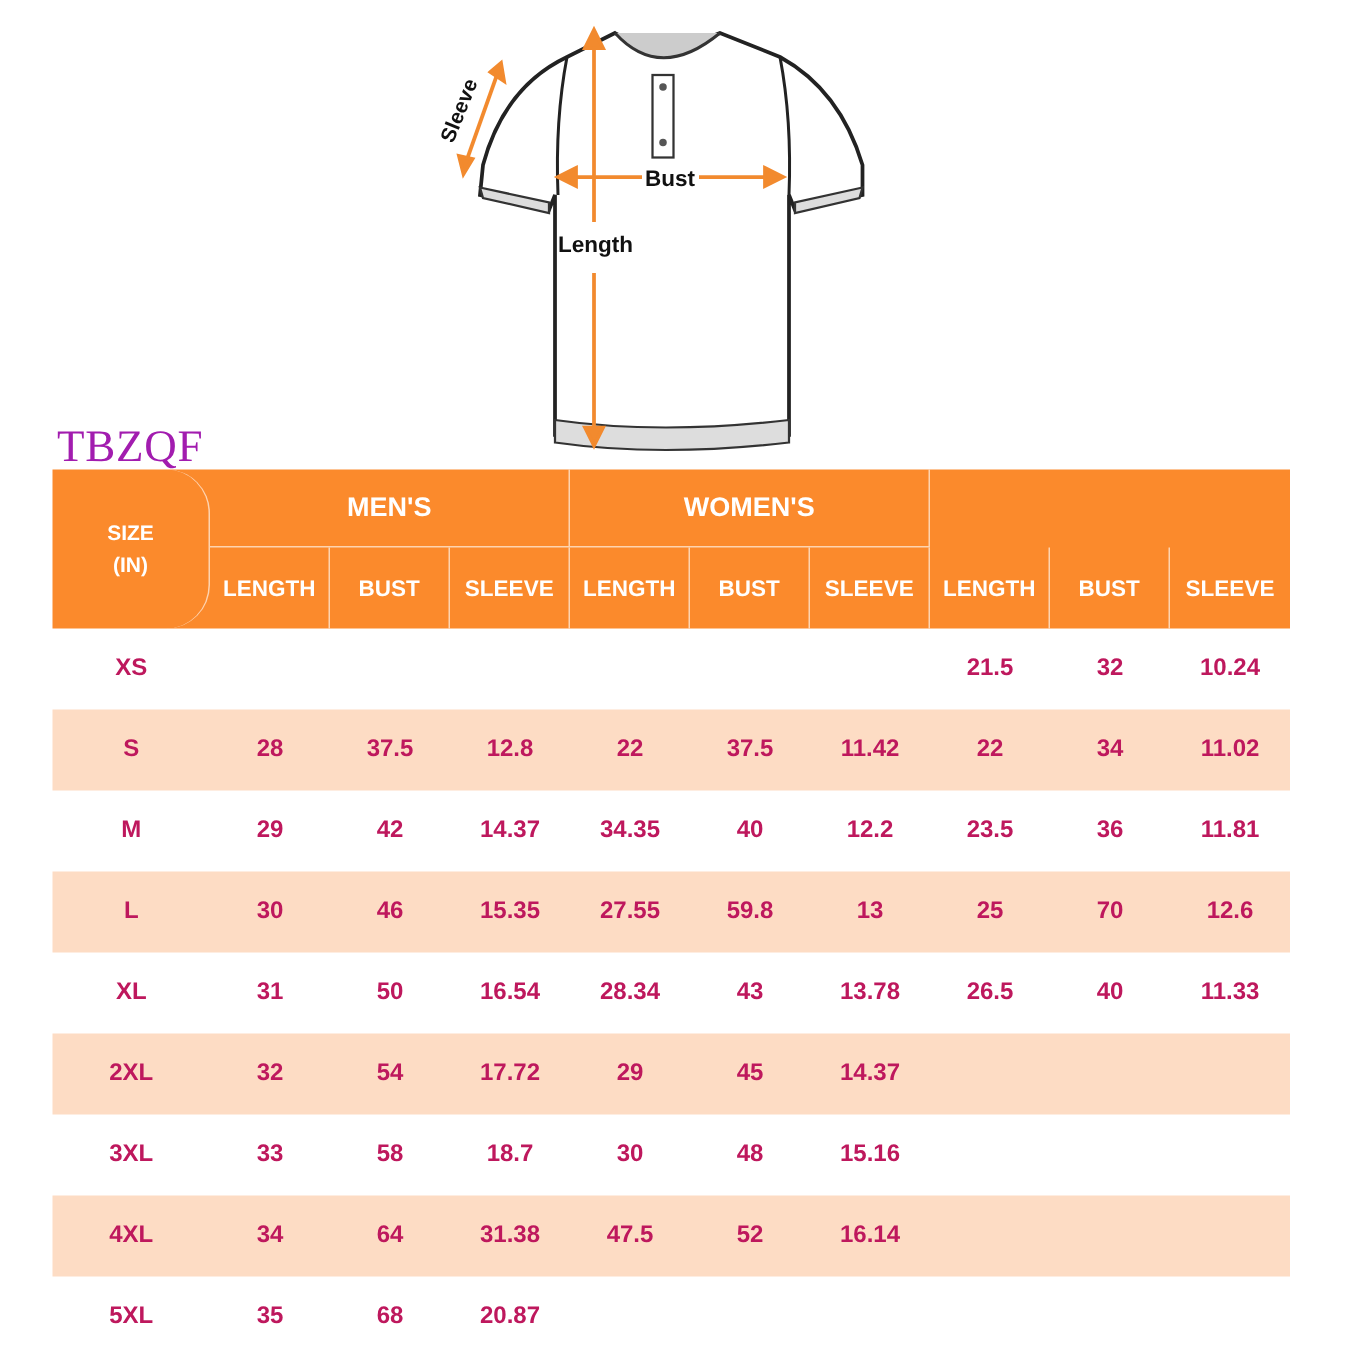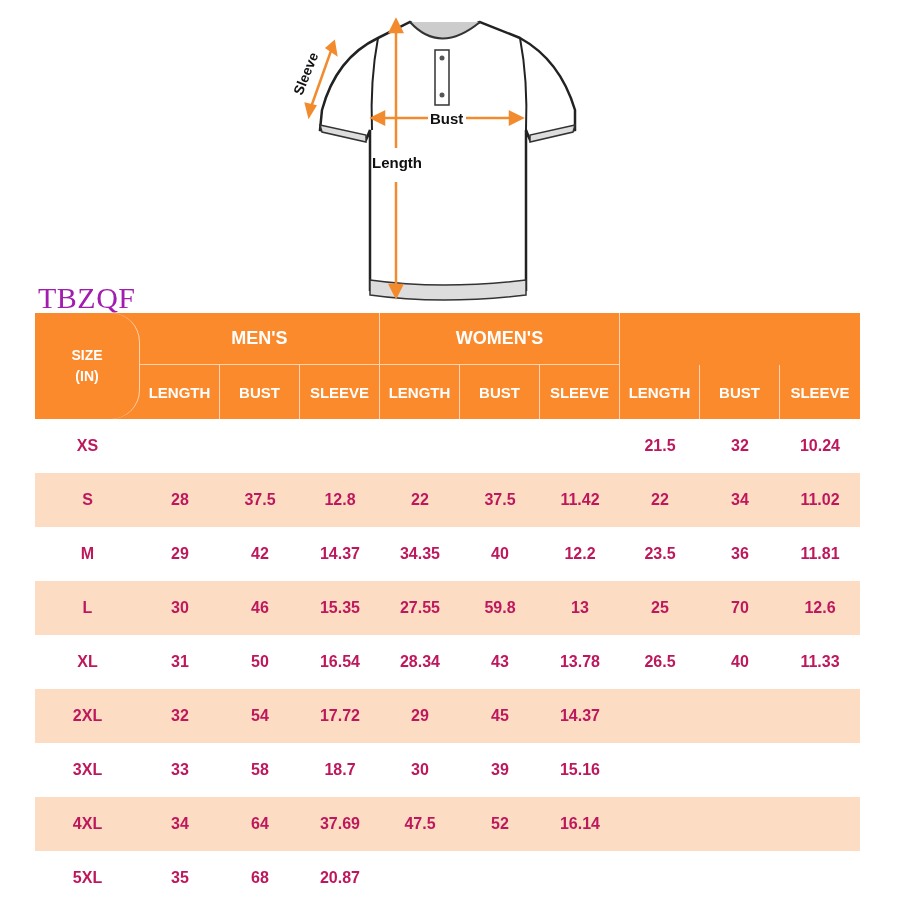--- a/index.html
+++ b/index.html
@@ -145,31 +145,31 @@
         <div class="cn"></div>
         <div class="cn"></div>
         <div class="cn"></div>
       </div>
       <div class="row">
         <div class="c0">3XL</div>
         <div class="cn">33</div>
         <div class="cn">58</div>
         <div class="cn">18.7</div>
         <div class="cn">30</div>
-        <div class="cn">39</div>
+        <div class="cn">48</div>
         <div class="cn">15.16</div>
         <div class="cn"></div>
         <div class="cn"></div>
         <div class="cn"></div>
       </div>
       <div class="row alt">
         <div class="c0">4XL</div>
         <div class="cn">34</div>
         <div class="cn">64</div>
-        <div class="cn">37.69</div>
+        <div class="cn">31.38</div>
         <div class="cn">47.5</div>
         <div class="cn">52</div>
         <div class="cn">16.14</div>
         <div class="cn"></div>
         <div class="cn"></div>
         <div class="cn"></div>
       </div>
       <div class="row">
         <div class="c0">5XL</div>
         <div class="cn">35</div>

